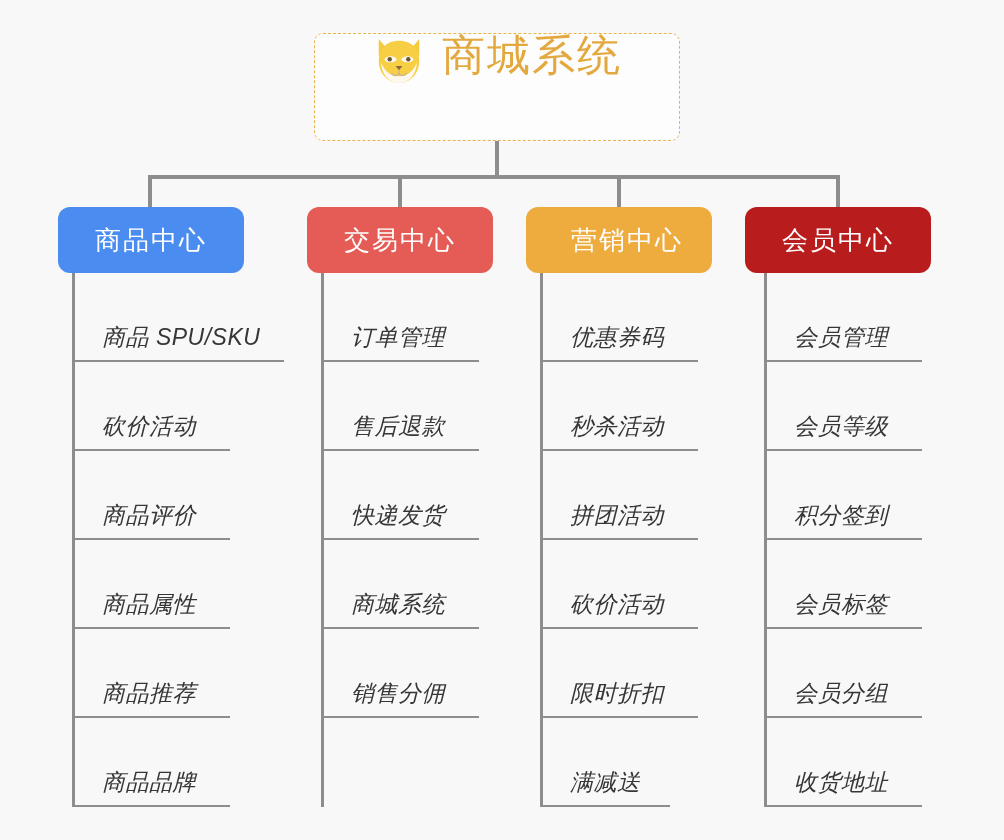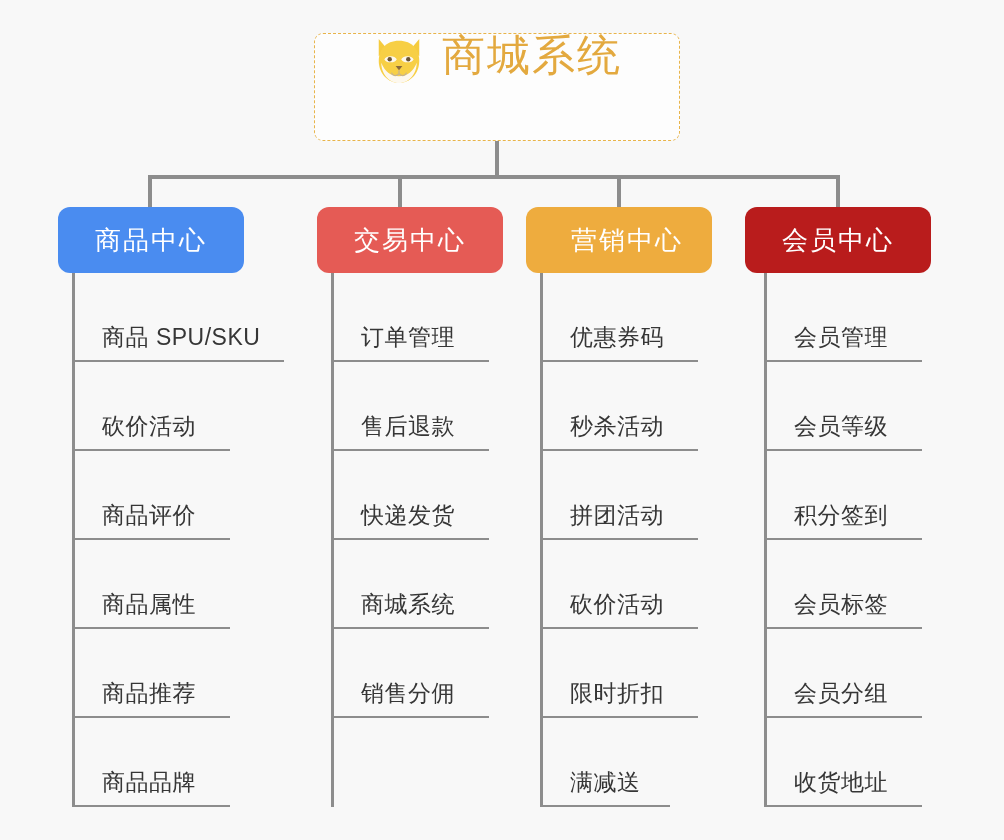--- a/index.html
+++ b/index.html
@@ -95,20 +95,21 @@
     width: 158px;
     display: flex;
     align-items: flex-end;
     padding-left: 30px;
     padding-bottom: 7px;
     border-bottom: 2px solid #8d8d8d;
     color: #363636;
     font-size: 23px;
     letter-spacing: 0.5px;
     white-space: nowrap;
+    font-style: italic;
   }
   .leaf.wide { width: 212px; }
 </style>
 </head>
 <body style="background: rgb(248, 248, 248);">
 
 <div id="mindmap">
 
   <div class="root-node">
     <svg class="root-icon" viewBox="0 0 64 64" aria-hidden="true">
@@ -157,21 +158,21 @@
         </div>
       <div class="leaf">
           <span>商品推荐</span>
         </div>
       <div class="leaf">
           <span>商品品牌</span>
         </div>
     </div>
   </div>
 
-  <div class="column" style="left:317px; width:186px;">
+  <div class="column" style="left:307px; width:186px;">
     <div class="cat-box" style="width: 186px; background: rgb(229, 91, 85);">
       <span>交易中心</span>
     </div>
     <div class="leaf-list" style="margin-left:14px;">
       <div class="spine" style="height:534px;"></div>
       <div class="leaf">
           <span>订单管理</span>
         </div>
       <div class="leaf">
           <span>售后退款</span>

